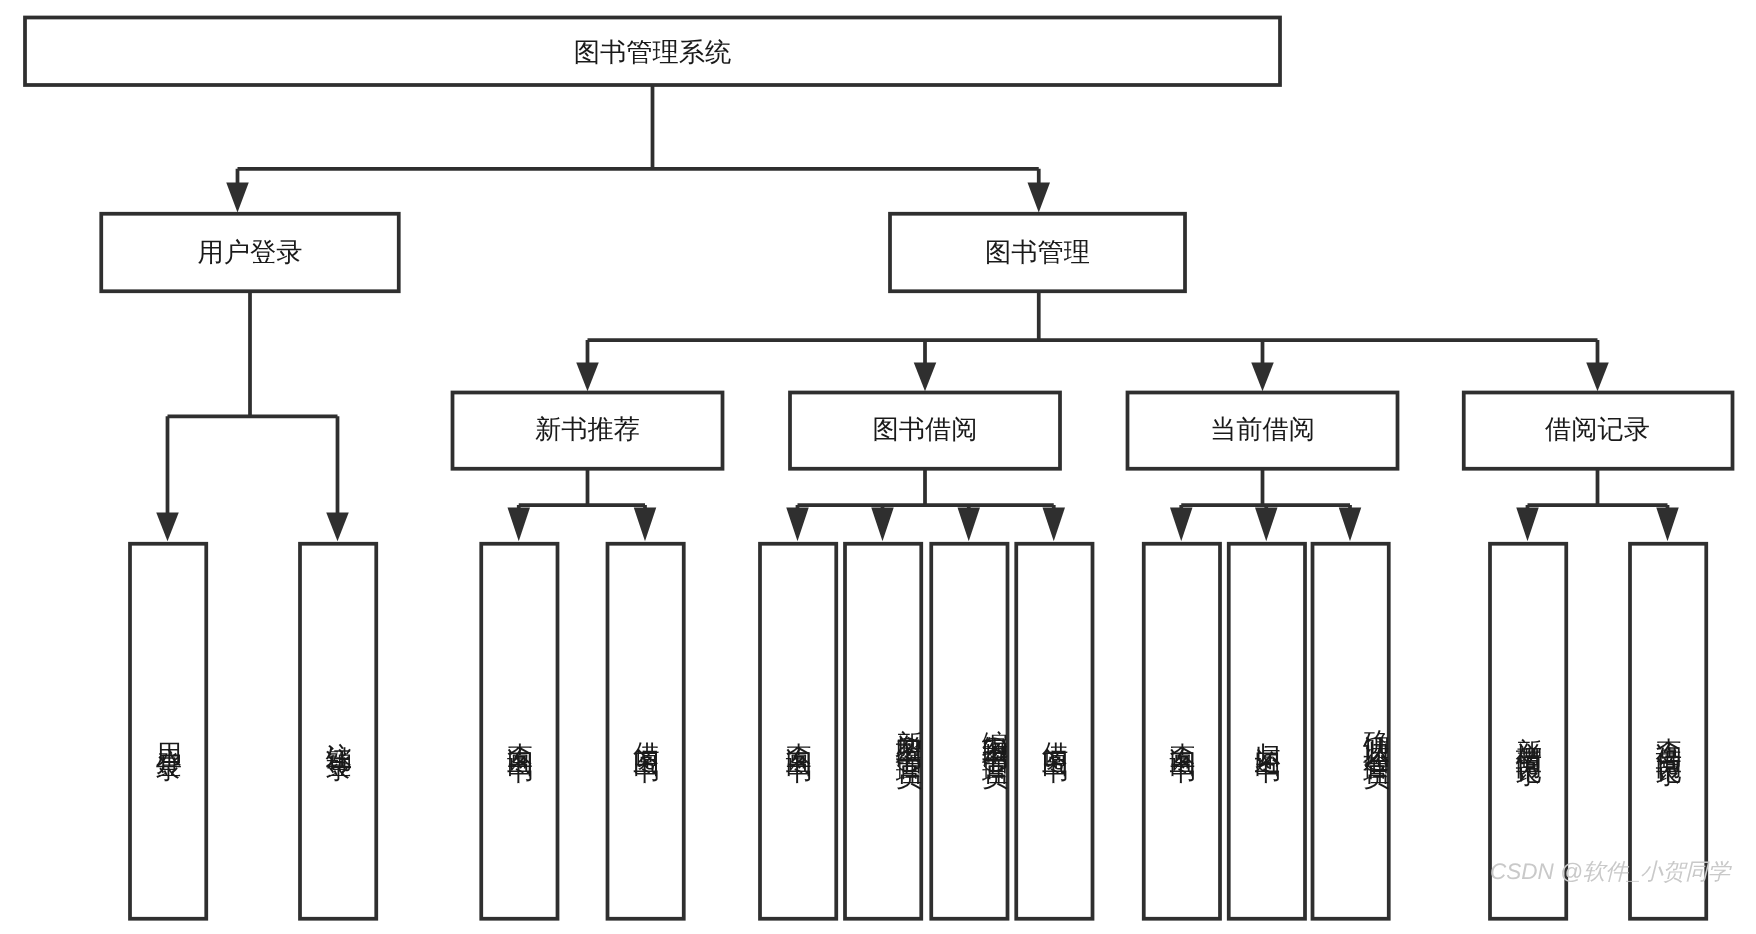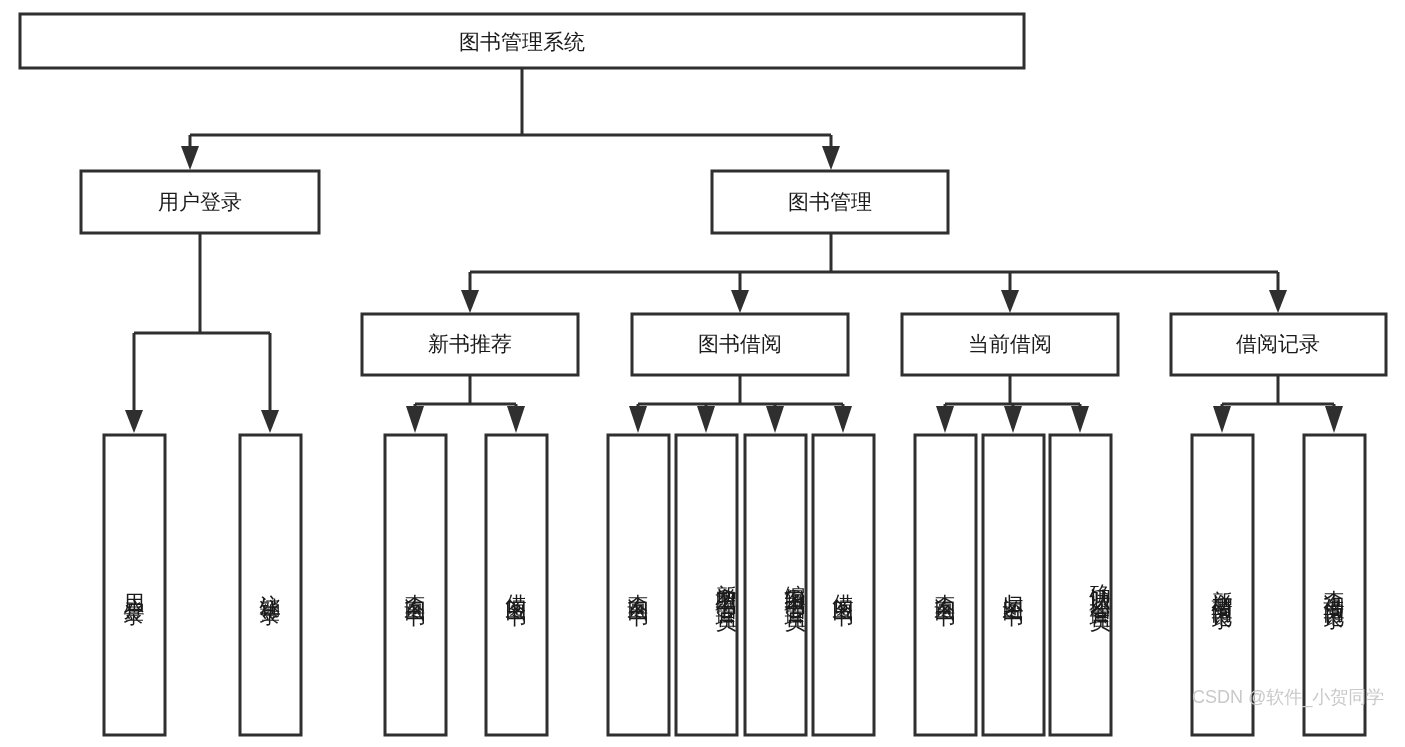--- a/index.html
+++ b/index.html
@@ -214,15 +214,15 @@
   <div class="leaf-label" style="left:745px; top:437px; width:61px; height:296px; align-items:flex-start;">编辑图书（管理员）</div>
   <div class="leaf-label" style="left:813px; top:435px; width:61px; height:300px;">借阅图书</div>
 
   <div class="leaf-label" style="left:915px; top:435px; width:61px; height:300px;">查询图书</div>
   <div class="leaf-label" style="left:983px; top:435px; width:61px; height:300px;">归还图书</div>
   <div class="leaf-label" style="left:1050px; top:437px; width:61px; height:296px; align-items:flex-start;">确认归还（管理员）</div>
 
   <div class="leaf-label" style="left:1192px; top:435px; width:61px; height:300px;">新增借阅记录</div>
   <div class="leaf-label" style="left:1304px; top:435px; width:61px; height:300px;">查询借阅记录</div>
 
-  <div class="watermark" style="left:1192px; top:685px;">CSDN @软件_小贺同学</div>
+  <div class="watermark" style="left:1192px; top:685px;font-style:italic;">CSDN @软件_小贺同学</div>
 
 </div>
 
 </body></html>

